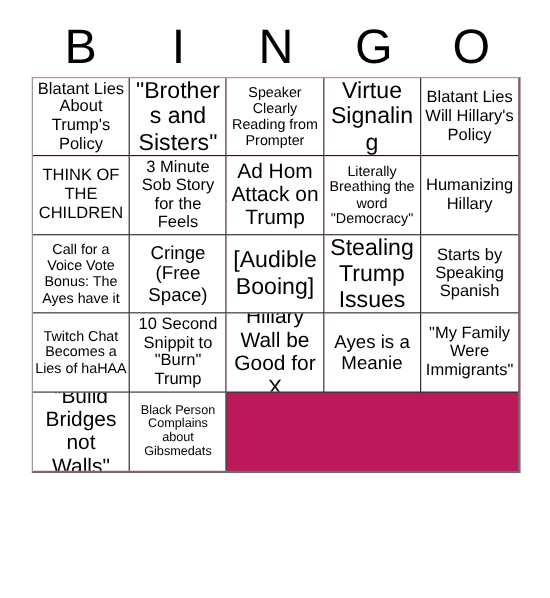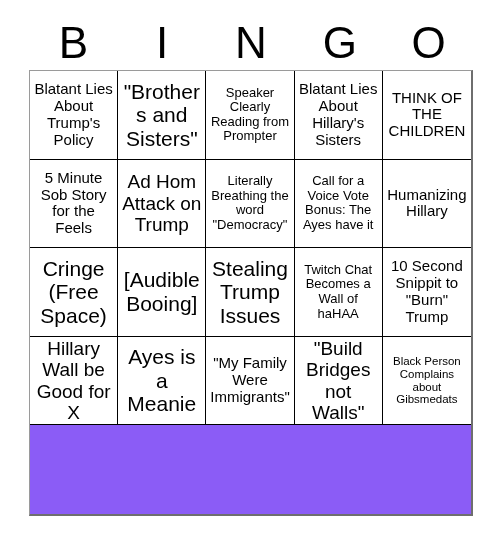--- a/index.html
+++ b/index.html
@@ -45,27 +45,27 @@
     color: #000000;
     user-select: none;
   }
 
   
   #bingo-grid {
     position: absolute;
     left: 29px;
     top: 70px;
     width: 444px;
-    height: 446px;
+    height: 360px;
     box-sizing: border-box;
     border-top: 1px solid #9a9a9a;
     border-left: 1px solid #9a9a9a;
     border-right: 2px solid #6e6e6e;
     border-bottom: 2px solid #6e6e6e;
-    background: #8b5cf6;
+    background: #be185d;
     display: grid;
     grid-template-columns: repeat(5, 1fr);
     grid-template-rows: repeat(5, 1fr);
   }
 
   .bingo-cell {
     box-sizing: border-box;
     border-right: 1px solid #000000;
     border-bottom: 1px solid #000000;
     display: flex;
@@ -91,21 +91,21 @@
     word-wrap: break-word;
     hyphens: none;
   }
 
   
   .fs-xs  .cell-text { font-size: 11.5px; }
   .fs-s   .cell-text { font-size: 13px; }
   .fs-m   .cell-text { font-size: 15px; }
   .fs-l   .cell-text { font-size: 19px; }
   .fs-xl  .cell-text { font-size: 21px; }
-  .fs-xxl .cell-text { font-size: 21px; text-align: center; }
+  .fs-xxl .cell-text { font-size: 17px; text-align: center; }
 </style>
 </head>
 <body>
 
 <div id="bingo-page">
 
   <div id="bingo-header">
     <div class="header-letter">B</div>
     <div class="header-letter">I</div>
     <div class="header-letter">N</div>
@@ -117,55 +117,61 @@
 
     <div class="bingo-cell fs-m">
         <span class="cell-text">Blatant Lies About Trump's Policy</span>
       </div>
     <div class="bingo-cell fs-xl">
         <span class="cell-text">"Brothers and Sisters"</span>
       </div>
     <div class="bingo-cell fs-s">
         <span class="cell-text">Speaker Clearly Reading from Prompter</span>
       </div>
+    <div class="bingo-cell fs-xl">
+        <span class="cell-text">Virtue Signaling</span>
+      </div>
 
     <div class="bingo-cell fs-m">
-        <span class="cell-text">Blatant Lies About Hillary's Sisters</span>
+        <span class="cell-text">Blatant Lies Will Hillary's Policy</span>
       </div>
     <div class="bingo-cell fs-m">
         <span class="cell-text">THINK OF THE CHILDREN</span>
       </div>
     <div class="bingo-cell fs-m">
-        <span class="cell-text">5 Minute Sob Story for the Feels</span>
+        <span class="cell-text">3 Minute Sob Story for the Feels</span>
       </div>
     <div class="bingo-cell fs-l">
         <span class="cell-text">Ad Hom Attack on Trump</span>
       </div>
     <div class="bingo-cell fs-s">
         <span class="cell-text">Literally Breathing the word "Democracy"</span>
       </div>
 
+    <div class="bingo-cell fs-m">
+        <span class="cell-text">Humanizing Hillary</span>
+      </div>
     <div class="bingo-cell fs-s">
         <span class="cell-text">Call for a Voice Vote Bonus: The Ayes have it</span>
-      </div>
-    <div class="bingo-cell fs-m">
-        <span class="cell-text">Humanizing Hillary</span>
       </div>
     <div class="bingo-cell fs-xxl">
         <span class="cell-text">Cringe (Free Space)</span>
       </div>
     <div class="bingo-cell fs-xl">
         <span class="cell-text">[Audible Booing]</span>
       </div>
 
     <div class="bingo-cell fs-xl">
         <span class="cell-text">Stealing Trump Issues</span>
       </div>
+    <div class="bingo-cell fs-m">
+        <span class="cell-text">Starts by Speaking Spanish</span>
+      </div>
     <div class="bingo-cell fs-s">
-        <span class="cell-text">Twitch Chat Becomes a Wall of haHAA</span>
+        <span class="cell-text">Twitch Chat Becomes a Lies of haHAA</span>
       </div>
     <div class="bingo-cell fs-m">
         <span class="cell-text">10 Second Snippit to "Burn" Trump</span>
       </div>
     <div class="bingo-cell fs-l">
         <span class="cell-text">Hillary Wall be Good for X</span>
       </div>
 
     <div class="bingo-cell fs-xxl">
         <span class="cell-text">Ayes is a Meanie</span>

